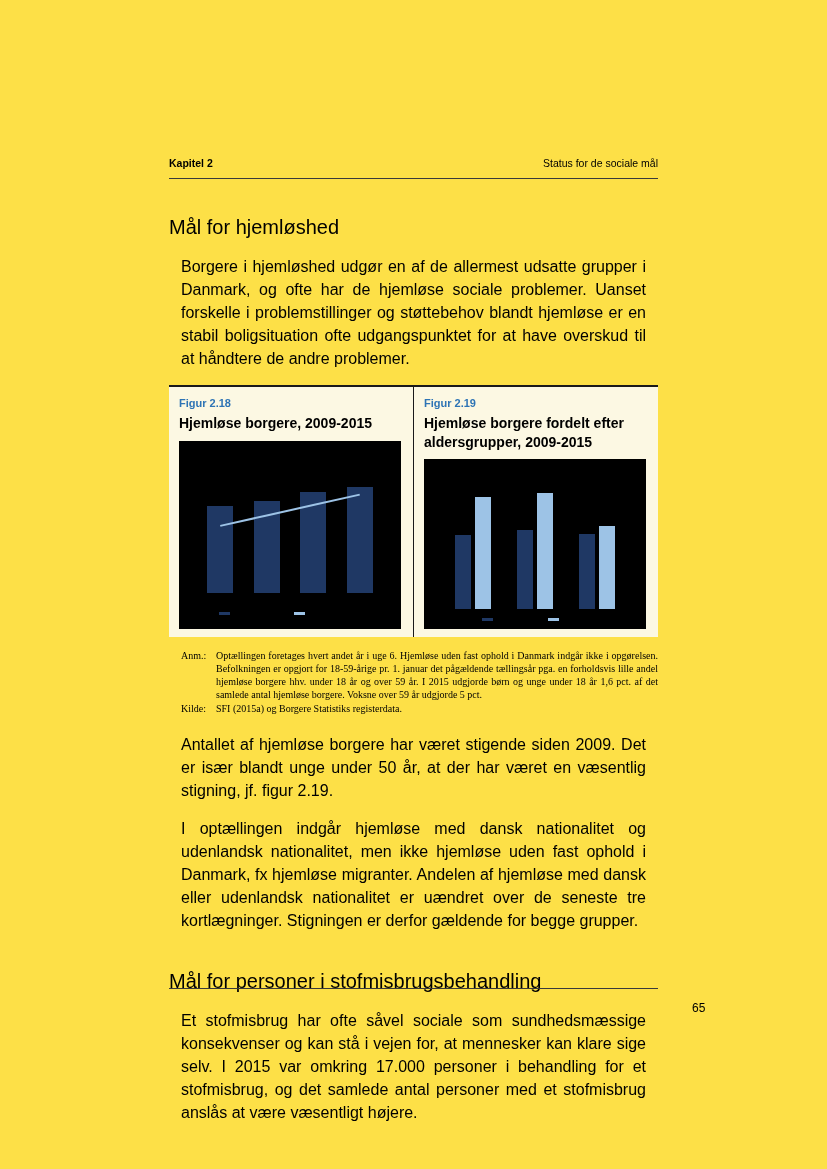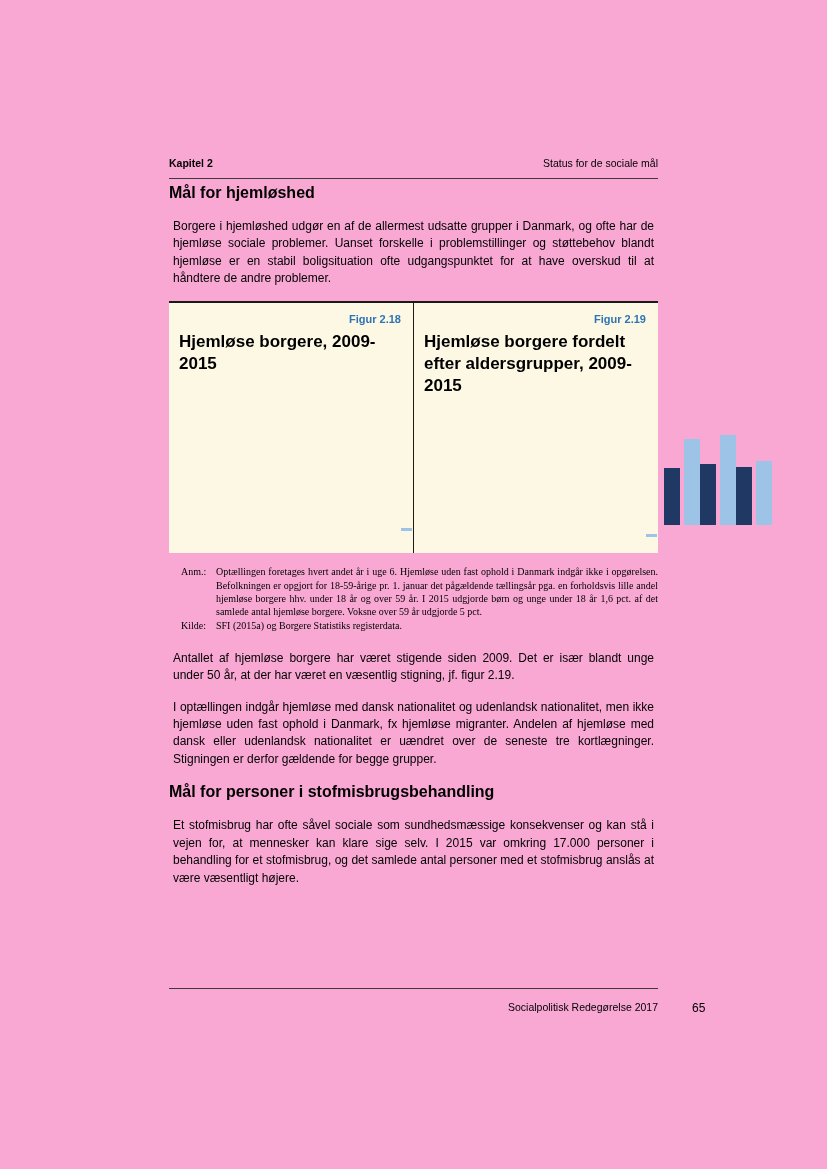--- a/index.html
+++ b/index.html
@@ -1,43 +1,43 @@
 <!DOCTYPE html>
 <html lang="da"><head>
 <meta charset="utf-8">
 <style>
   html,body{margin:0;padding:0;background:#e8e8e8;}
   .page{
     position:relative;
     width:827px;height:1169px;
     margin:0 auto;
-    background:#f9a8d4;
+    background:#fde047;
     font-family:"Liberation Sans",sans-serif;
     color:#000;
     overflow:hidden;
   }
   .content{padding:157px 169px 0 169px;box-sizing:border-box;}
   .running-header{display:flex;justify-content:space-between;font-size:10.5px;line-height:1.3;}
   .running-header .chapter{font-weight:bold;}
   .header-rule{border-top:1px solid #3a3a3a;margin-top:7px;}
-  h1{font-size:16px;font-weight:bold;margin:4px 0 16px;line-height:1.2;}
-  p{font-size:12px;line-height:1.45;margin:0 4px 14px;text-align:justify;}
+  h1{font-size:20px;font-weight:normal;margin:36px 0 16px;line-height:1.2;}
+  p{font-size:16px;line-height:1.45;margin:0 12px 14px;text-align:justify;}
 
   
   .figure-block{
     margin:2px 0 6px;
     border-top:2px solid #1a1a1a;
     height:252px;
     display:flex;
     box-sizing:border-box;
   }
-  .panel{flex:1;padding:10px 12px 8px 10px;display:flex;flex-direction:column;box-sizing:border-box;min-width:0;align-items:flex-end;}
+  .panel{flex:1;padding:10px 12px 8px 10px;display:flex;flex-direction:column;box-sizing:border-box;min-width:0;}
   .panel + .panel{border-left:1px solid #1a1a1a;}
   .fig-label{font-size:11px;font-weight:bold;margin-bottom:4px;line-height:1.25;}
-  .fig-title{font-size:17px;font-weight:bold;line-height:1.3;margin-bottom:8px;}
+  .fig-title{font-size:14px;font-weight:bold;line-height:1.3;margin-bottom:8px;}
   .chart{flex:1;display:flex;flex-direction:column;min-height:0;}
   .plot{flex:1;position:relative;}
   .bars,.groups{position:absolute;left:18px;right:18px;top:14px;bottom:0;display:flex;justify-content:space-around;align-items:flex-end;}
   .bar{width:26px;}
   .group{display:flex;align-items:flex-end;gap:4px;height:100%;}
   .gbar{width:16px;}
   .trend{position:absolute;left:18px;right:18px;top:14px;bottom:0;overflow:visible;}
   .strip{position:relative;}
   .strip-a{height:36px;}
   .strip-b{height:20px;}
@@ -132,15 +132,14 @@
     </div>
 
     <p>Antallet af hjemløse borgere har været stigende siden 2009. Det er især blandt unge under 50 år, at der har været en væsentlig stigning, jf. figur 2.19.</p>
     <p>I optællingen indgår hjemløse med dansk nationalitet og udenlandsk nationalitet, men ikke hjemløse uden fast ophold i Danmark, fx hjemløse migranter. Andelen af hjemløse med dansk eller udenlandsk nationalitet er uændret over de seneste tre kortlægninger. Stigningen er derfor gældende for begge grupper.</p>
 
     <h1>Mål for personer i stofmisbrugsbehandling</h1>
     <p>Et stofmisbrug har ofte såvel sociale som sundhedsmæssige konsekvenser og kan stå i vejen for, at mennesker kan klare sige selv. I 2015 var omkring 17.000 personer i behandling for et stofmisbrug, og det samlede antal personer med et stofmisbrug anslås at være væsentligt højere.</p>
   </div>
 
   <div class="footer-rule"></div>
-  <div class="footer-pub">Socialpolitisk Redegørelse 2017</div>
   <div class="footer-page">65</div>
 </div>
 
 </body></html>

